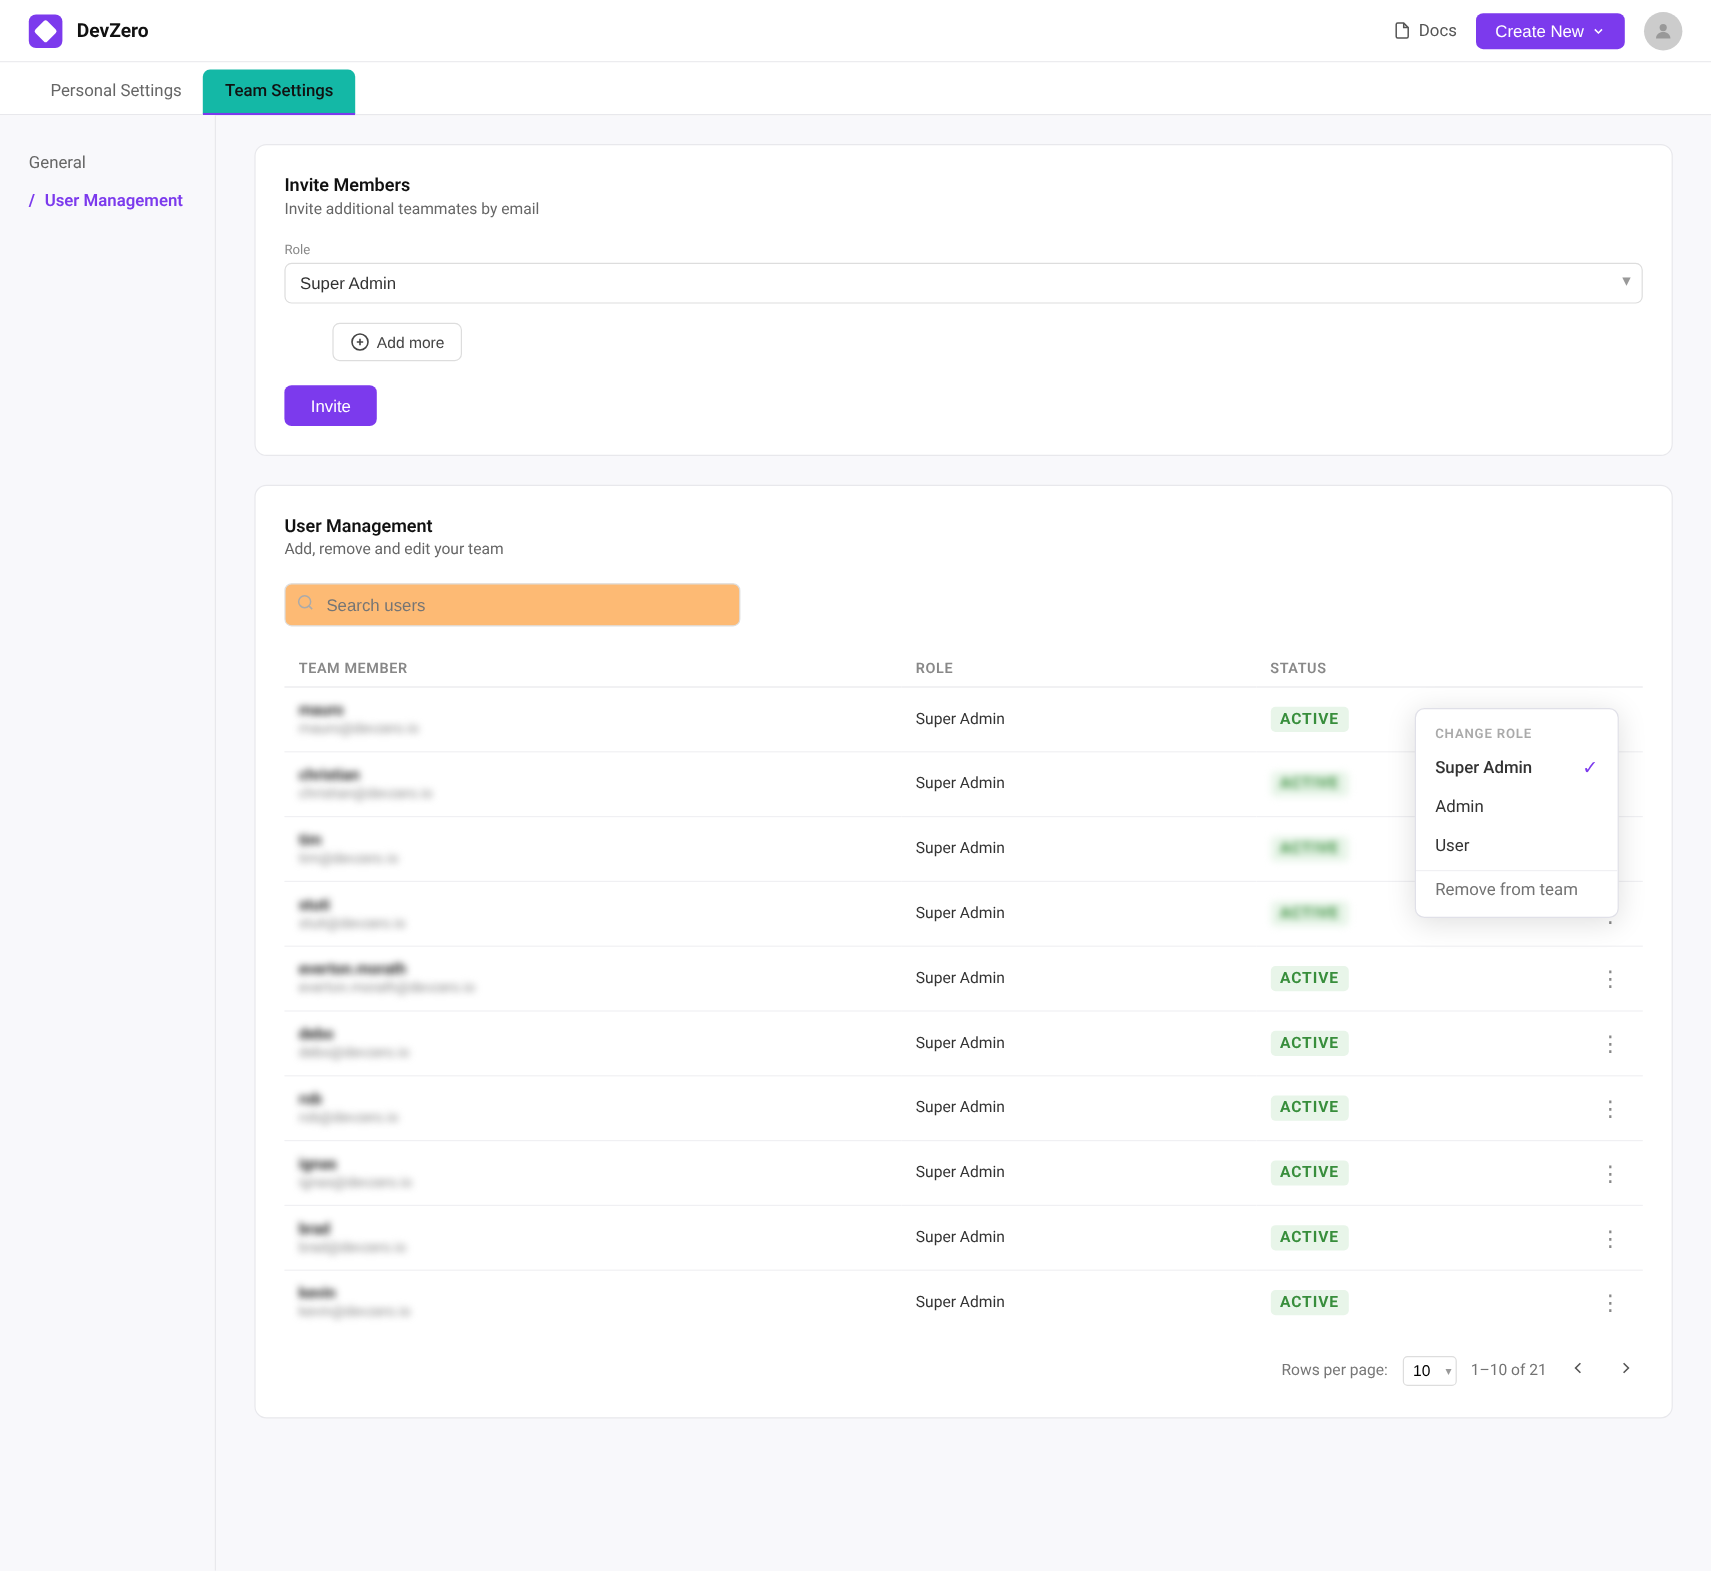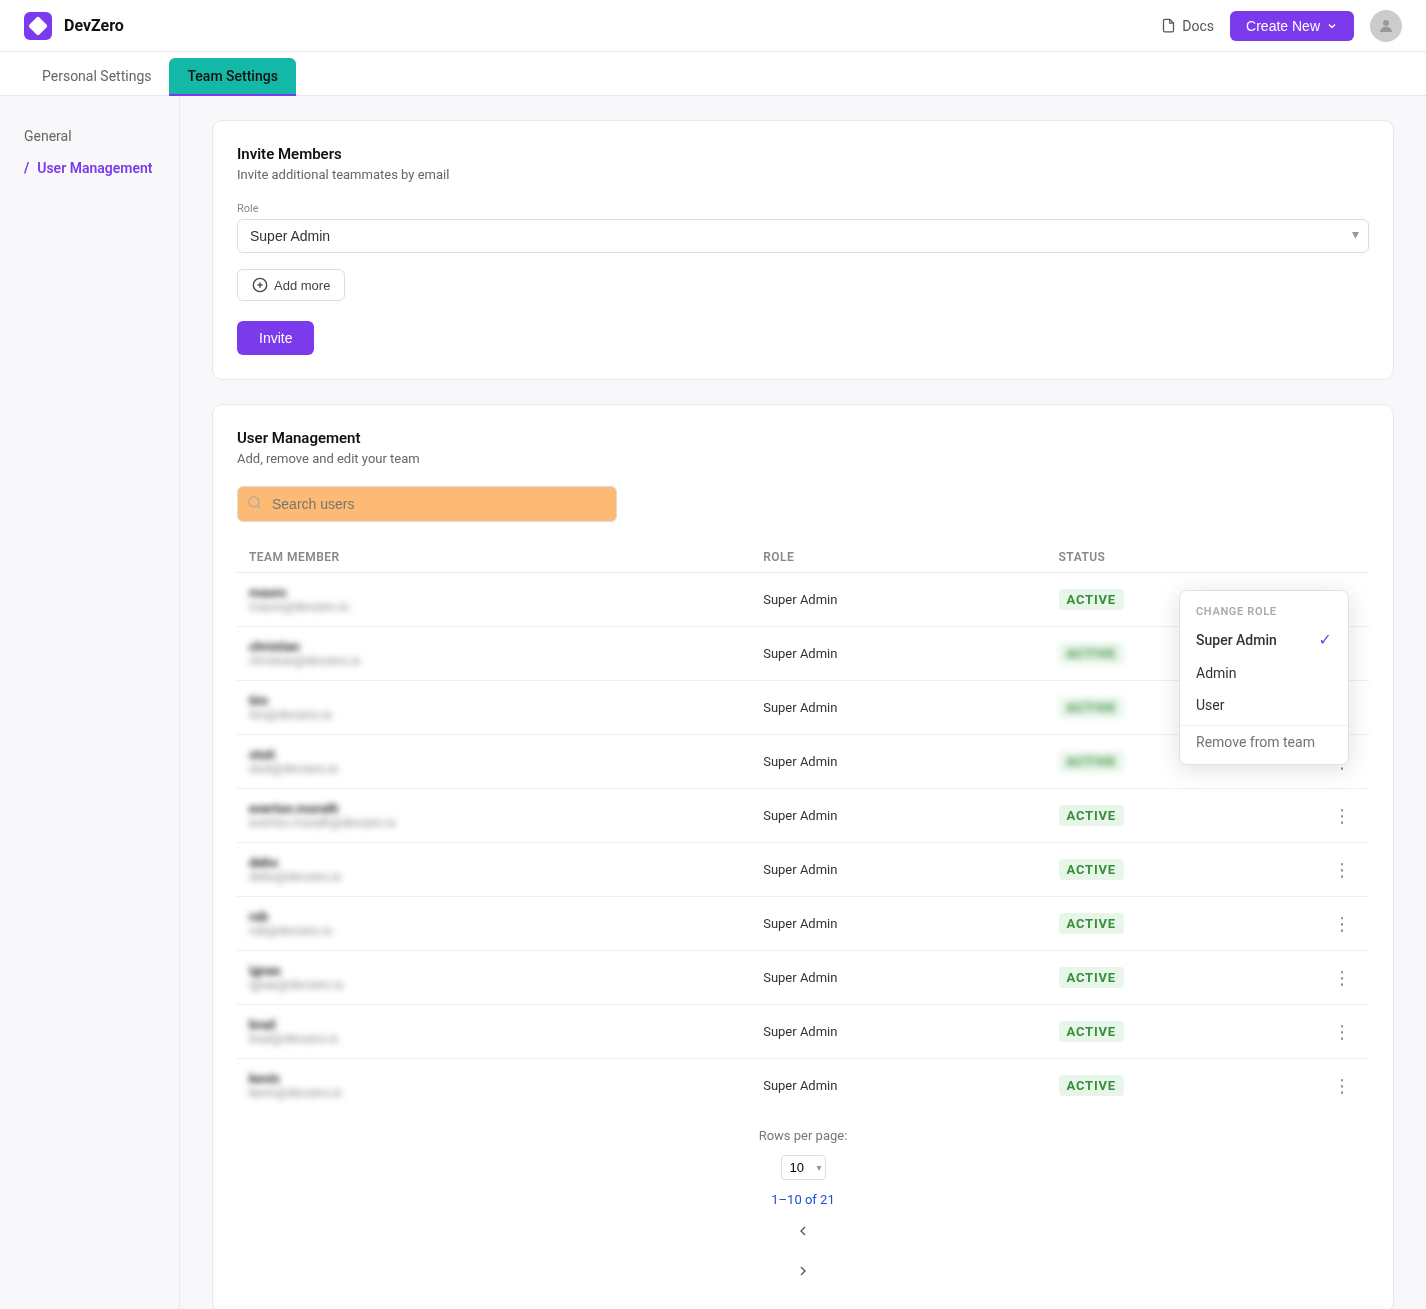--- a/index.html
+++ b/index.html
@@ -70,20 +70,21 @@
       padding: 8px 32px 8px 12px; font-size: 14px; color: #333;
       appearance: none; background: #fff; outline: none; cursor: pointer;
     }
     .role-select-arrow { position: absolute; right: 10px; top: 62%; transform: translateY(-50%); color: #999; pointer-events: none; }
 
     .add-more-btn {
       display: flex; align-items: center; gap: 6px;
       background: none; border: 1px solid #ddd; border-radius: 6px;
       padding: 7px 14px; font-size: 13px; color: #444; cursor: pointer;
       margin-bottom: 20px;
+      margin-left: 40px;
     }
 
     .invite-btn {
       background: #7c3aed; color: #fff; border: none; border-radius: 6px;
       padding: 9px 22px; font-size: 14px; font-weight: 500; cursor: pointer;
     }
 
     
     .search-wrap { position: relative; margin-bottom: 20px; width: 380px; }
     .search-icon-wrap { position: absolute; left: 10px; top: 50%; transform: translateY(-50%); color: #aaa; }
@@ -120,31 +121,31 @@
       padding: 8px 16px; font-size: 14px; color: #333; cursor: pointer;
       display: flex; align-items: center; justify-content: space-between;
     }
     .dropdown-item.selected { font-weight: 500; }
     .dropdown-check { color: #7c3aed; font-size: 16px; }
     .dropdown-danger { color: #737373; padding: 8px 16px; font-size: 14px; cursor: pointer; border-top: 1px solid #f0f0f3; margin-top: 4px; }
 
     
     .pagination {
       display: flex; align-items: center; justify-content: flex-end;
-      padding: 16px 0 0; gap: 12px; font-size: 13px; color: #555; flex-direction: column;
+      padding: 16px 0 0; gap: 12px; font-size: 13px; color: #555;
     }
     .rows-label { color: #777; }
     .rows-select {
       border: 1px solid #ddd; border-radius: 4px; padding: 4px 8px;
       font-size: 13px; appearance: none; cursor: pointer; background: #fff;
       padding-right: 20px;
     }
     .rows-select-wrap { position: relative; display: inline-flex; align-items: center; }
     .rows-select-arrow { position: absolute; right: 4px; pointer-events: none; color: #999; font-size: 10px; }
-    .page-info { color: #1d4ed8; }
+    .page-info { color: #737373; }
     .page-btn {
       background: none; border: none; cursor: pointer; color: #555; font-size: 16px; padding: 4px 6px;
       border-radius: 4px;
     }
     .dropdown-popup {
       position: absolute; right: 30px; top: 0; z-index: 200;
       background: #fff; border: 1px solid #e0e0e8; border-radius: 8px;
       box-shadow: 0 4px 24px rgba(0,0,0,0.13); min-width: 170px; padding: 6px 0;
     }
   </style>

